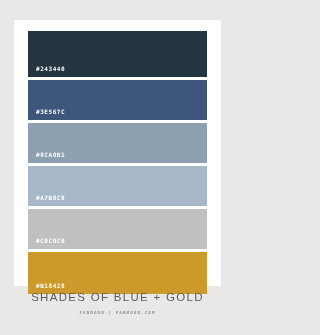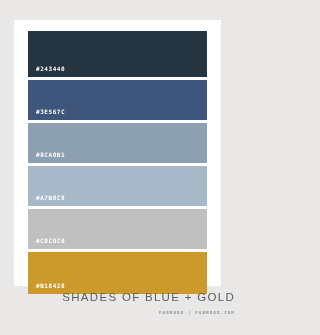--- a/index.html
+++ b/index.html
@@ -63,21 +63,21 @@
     line-height: 1;
     white-space: nowrap;
     font-weight: bold;
   }
 
   .caption-block {
     position: absolute;
     left: 0;
     top: 292px;
     width: 235px;
-    text-align: right;
+    text-align: center;
   }
 
   .caption-title {
     font-family: "Liberation Sans", sans-serif;
     font-size: 11.5px;
     letter-spacing: 1.3px;
     color: #5c5c5c;
     line-height: 1;
     white-space: nowrap;
   }

